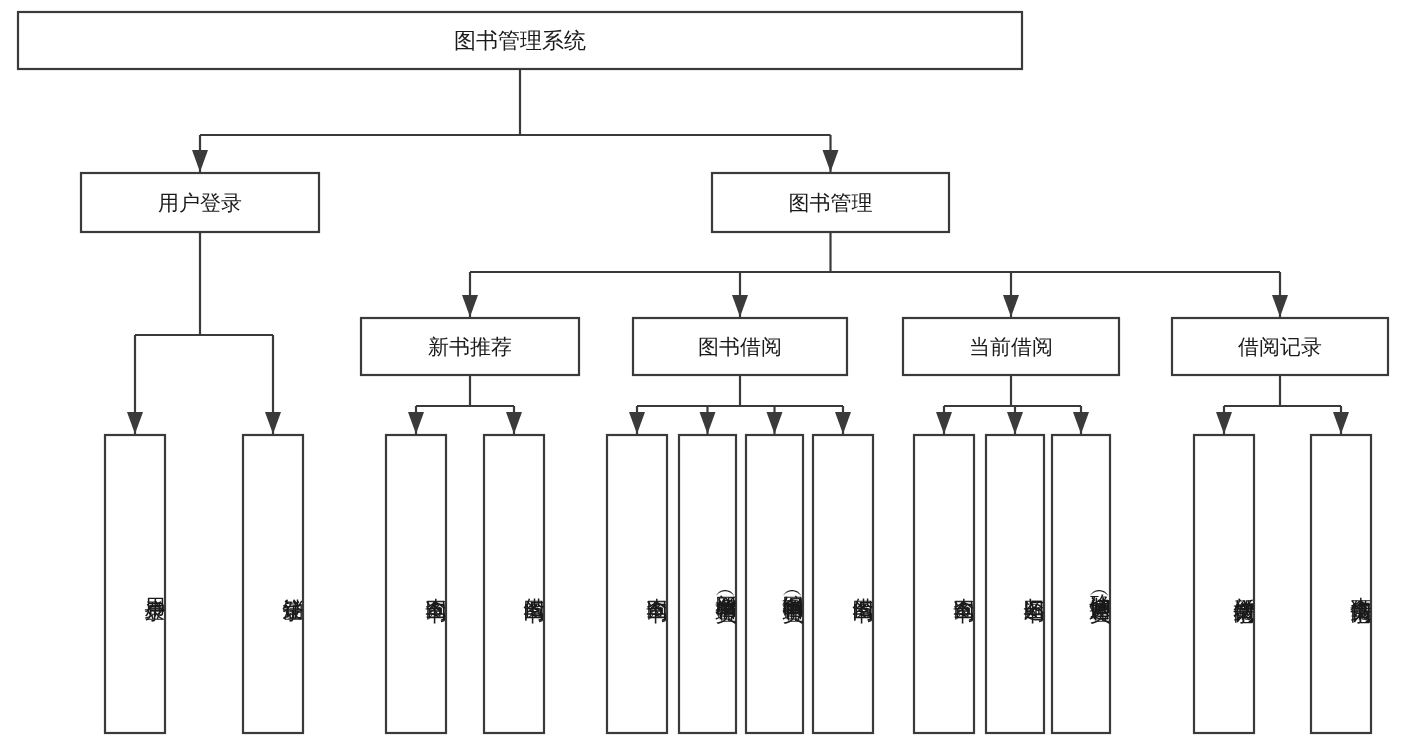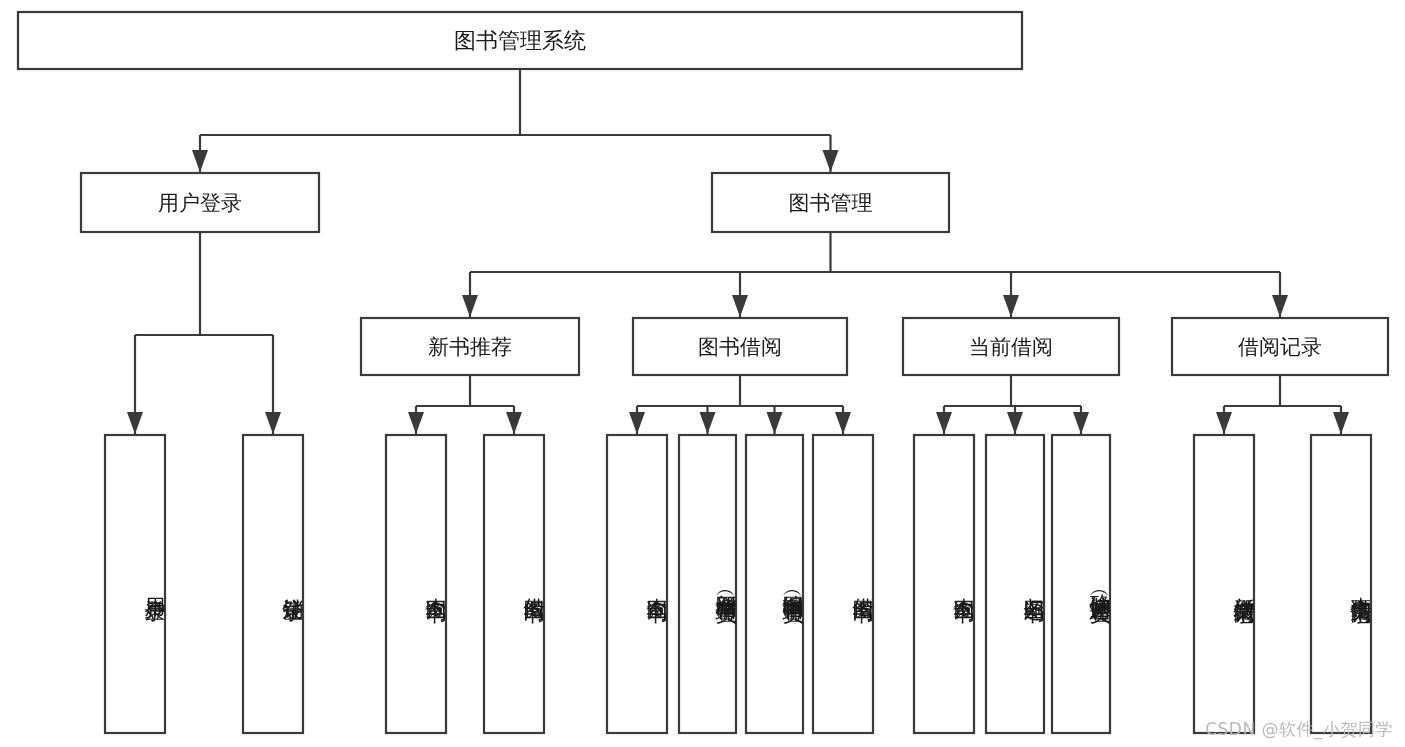--- a/index.html
+++ b/index.html
@@ -188,14 +188,13 @@
       <div class="leaf-label" style="left: 679px; top: 443px; width: 57px; height: 282px;">新增图书（管理员）</div>
       <div class="leaf-label" style="left: 746px; top: 443px; width: 57px; height: 282px;">编辑图书（管理员）</div>
       <div class="leaf-label" style="left: 813px; top: 443px; width: 60px; height: 282px;">借阅图书</div>
       <div class="leaf-label" style="left: 914px; top: 443px; width: 60px; height: 282px;">查询图书</div>
       <div class="leaf-label" style="left: 986px; top: 443px; width: 58px; height: 282px;">归还图书</div>
       <div class="leaf-label" style="left: 1052px; top: 443px; width: 58px; height: 282px;">确认归还（管理员）</div>
       <div class="leaf-label" style="left: 1194px; top: 443px; width: 60px; height: 282px;">新增借阅记录</div>
       <div class="leaf-label" style="left: 1311px; top: 443px; width: 60px; height: 282px;">查询借阅记录</div>
     </div>
 
-  <div class="watermark">CSDN @软件_小贺同学</div>
 </div>
 
 </body></html>

